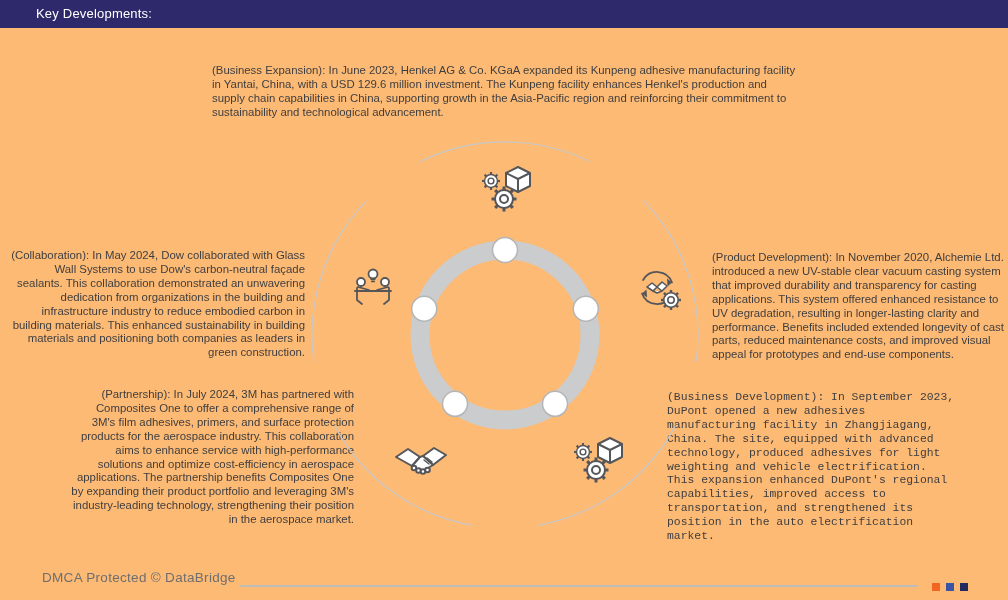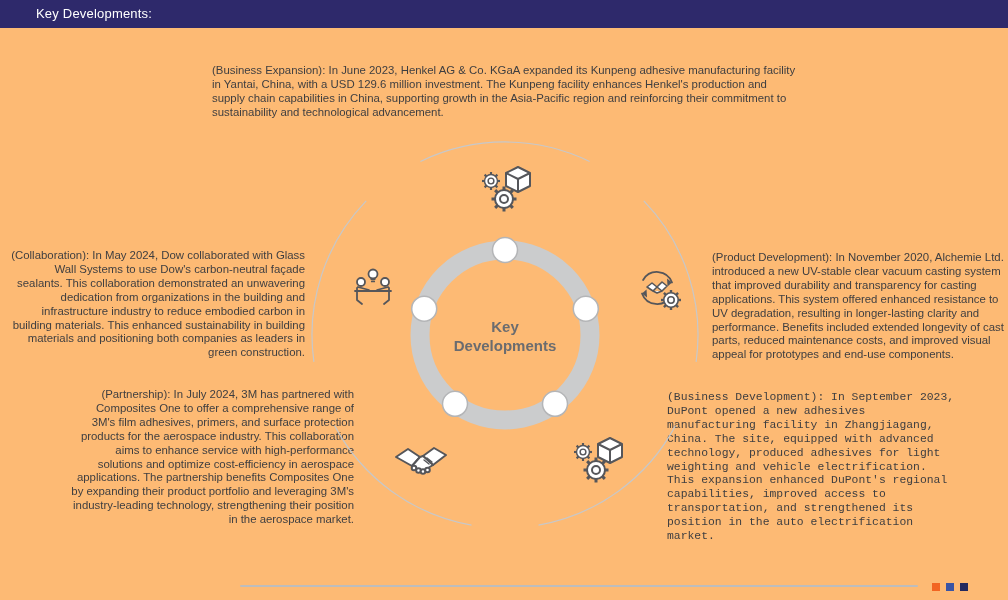--- a/index.html
+++ b/index.html
@@ -121,21 +121,20 @@
       <path d="M3 -2 L8 2 M6 -4 L11 0" fill="none" stroke-width="1.4"></path>
     </g>
 
     <g transform="translate(597,461)">
       <use href="#gear" transform="translate(-14,-9) scale(0.72)"></use>
       <use href="#cube" transform="translate(13,-11)"></use>
       <use href="#gear" transform="translate(-1,9)"></use>
     </g>
   </svg>
 
-  <div class="center-label">Key
-Developments</div>
 
+  <div class="footer-text">DMCA Protected © DataBridge</div>
   <div class="footer-line"></div>
   <div class="sq sq1" style="background: rgb(242, 101, 34);"></div>
   <div class="sq sq2" style="background: rgb(58, 85, 165);"></div>
   <div class="sq sq3" style="background: rgb(35, 41, 95);"></div>
 
 </div>
 
 </body></html>

